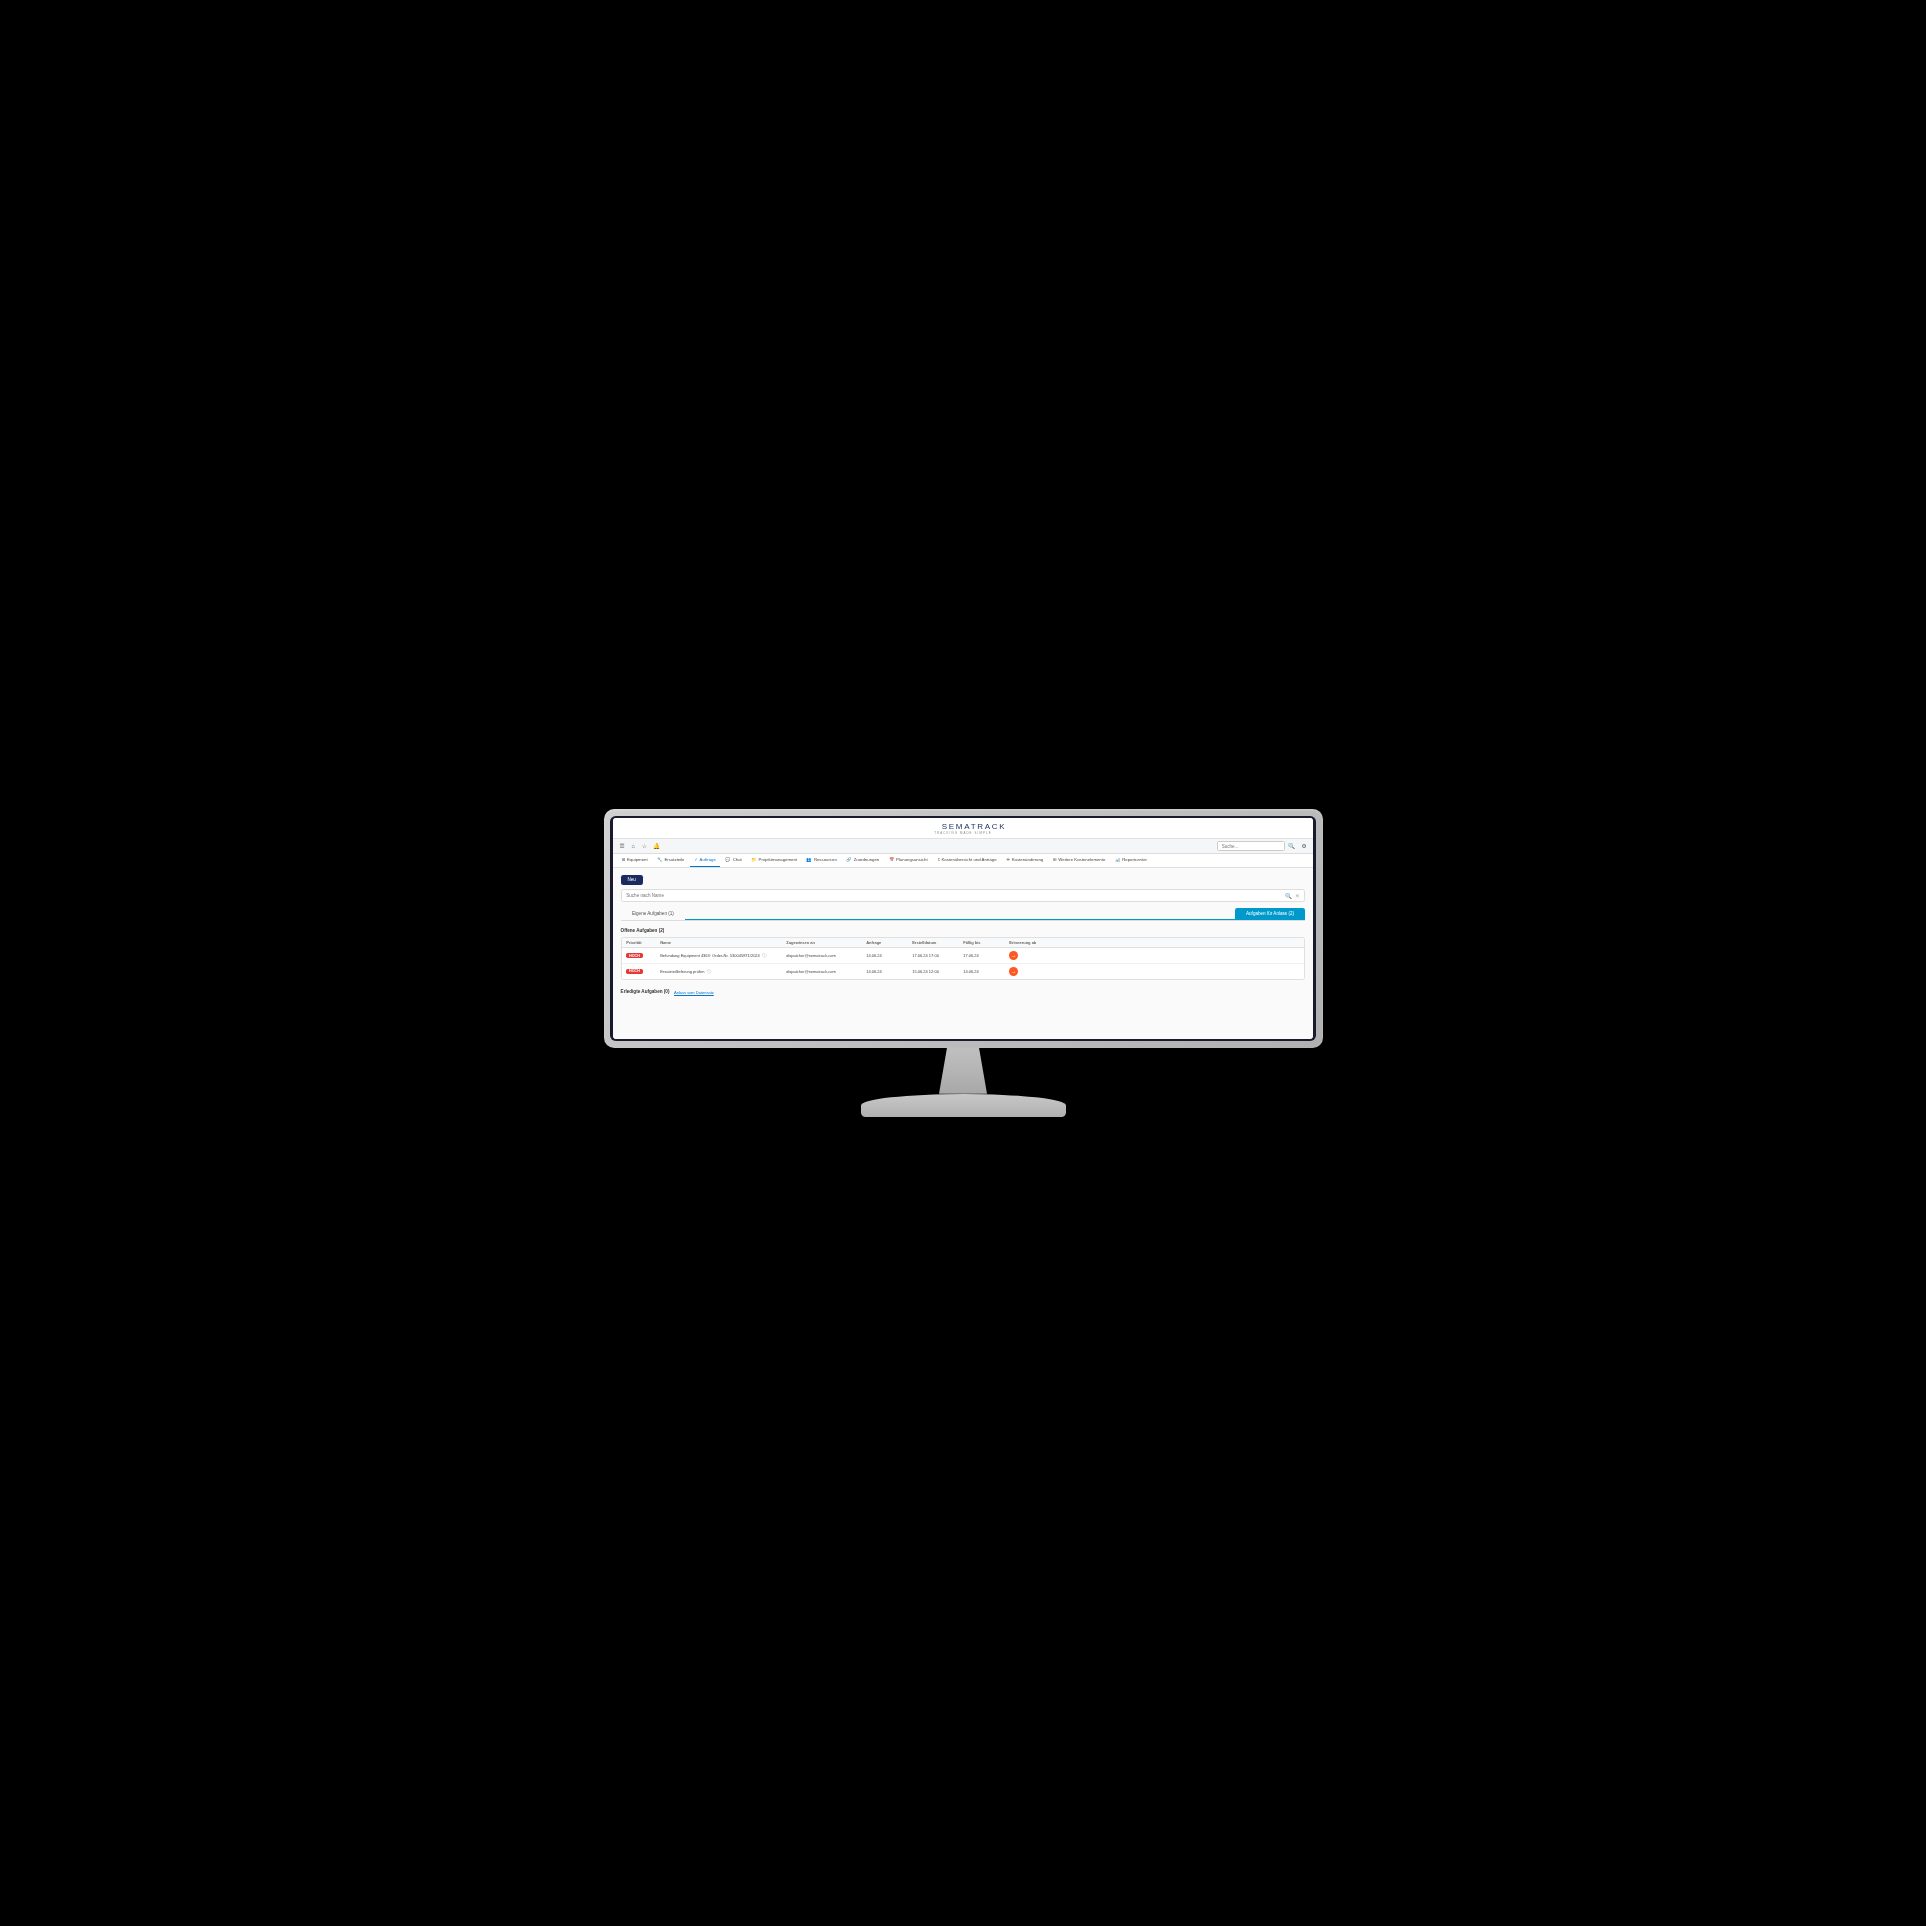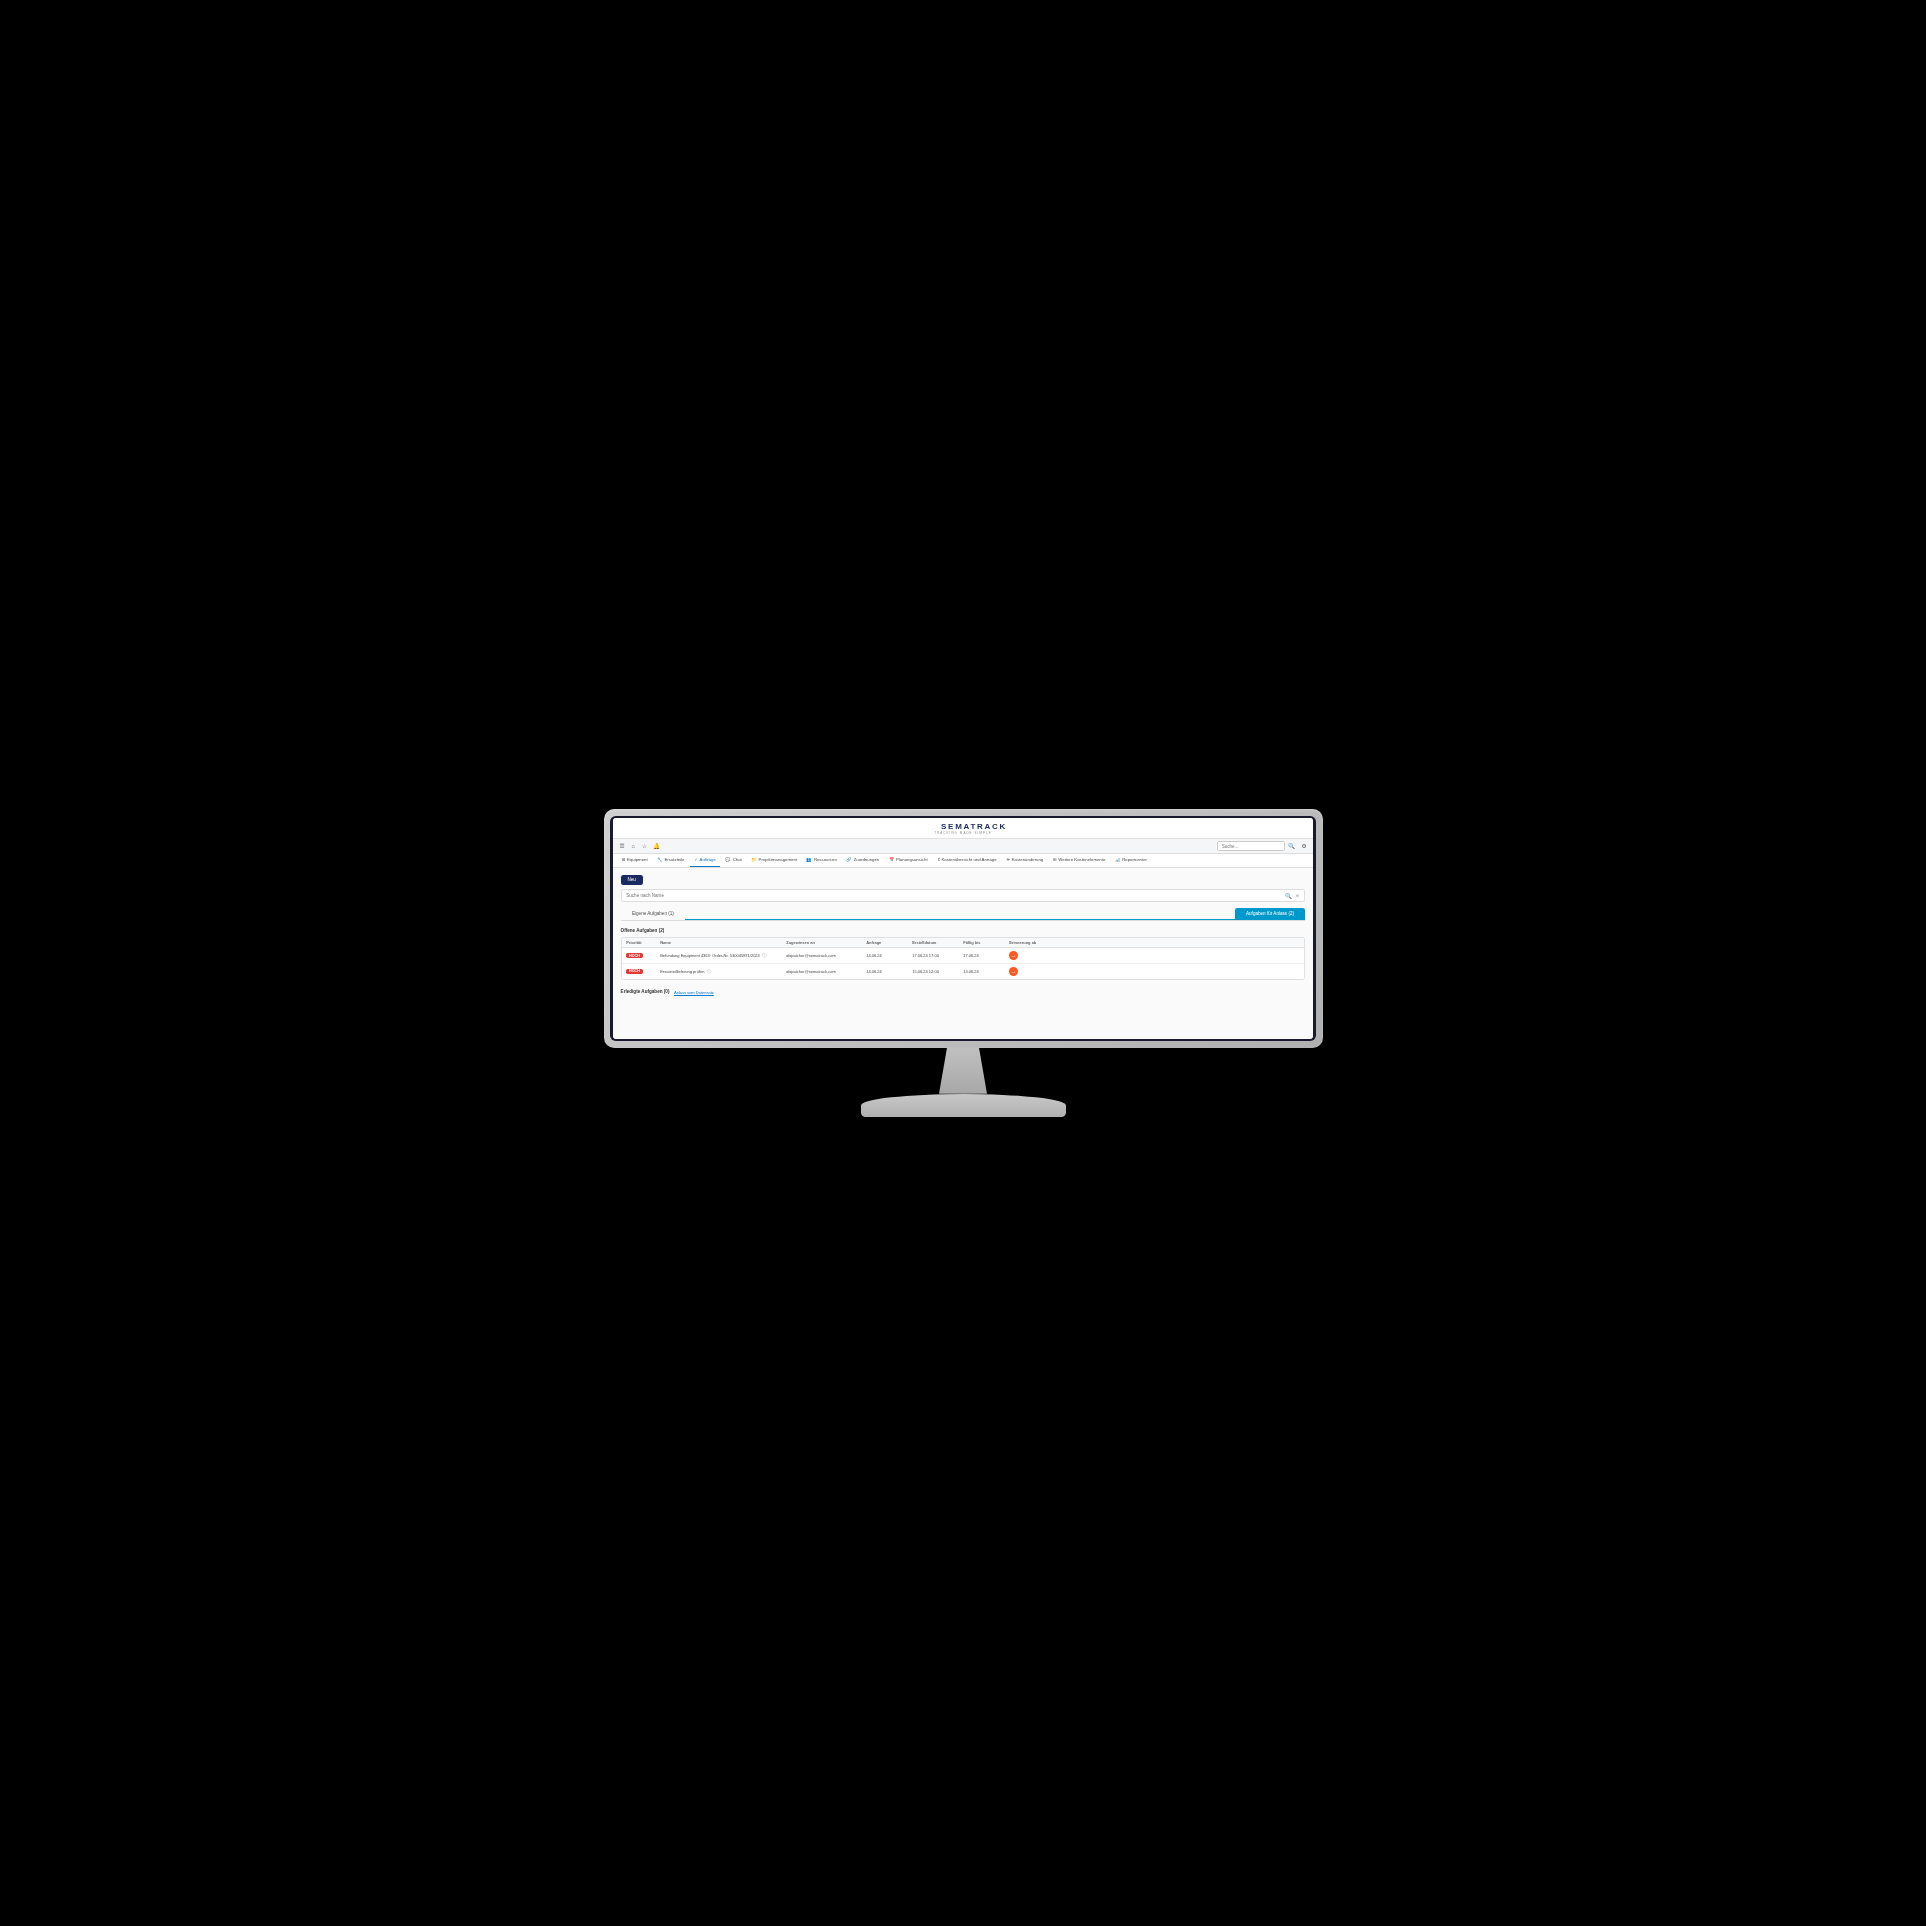--- a/index.html
+++ b/index.html
@@ -70,21 +70,21 @@
     }
 
     .app-logo {
       display: flex;
       flex-direction: column;
       align-items: center;
     }
 
     .logo-text {
       font-size: 8px;
-      font-weight: 700;
+      font-weight: 400;
       letter-spacing: 1.7px;
       color: #1a2a5e;
       padding-left: 22px;
     }
 
     .logo-subtitle {
       font-size: 2.9px;
       letter-spacing: 1.1px;
       color: #888;
     }

